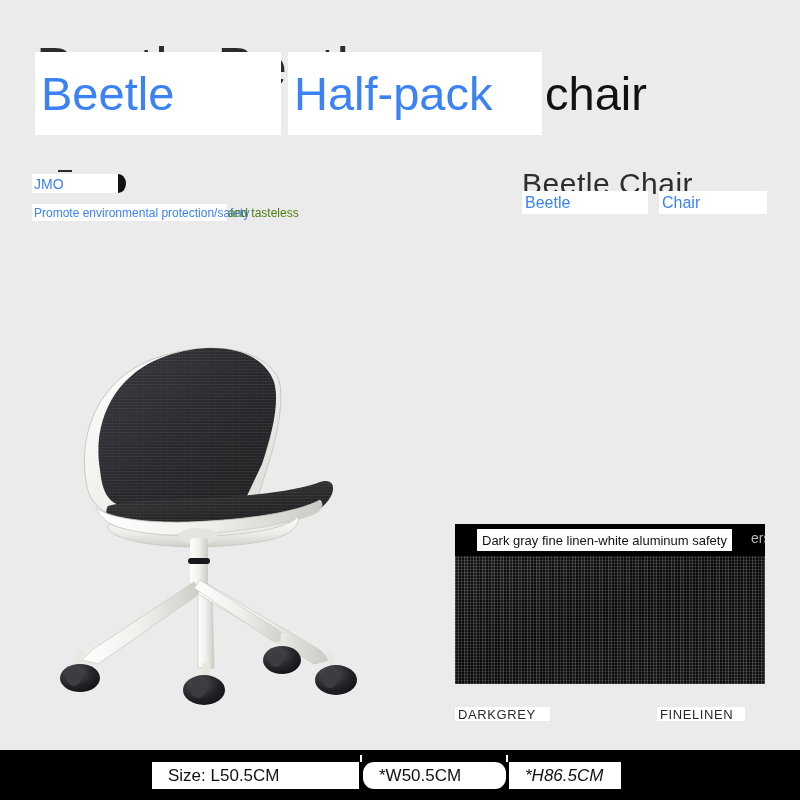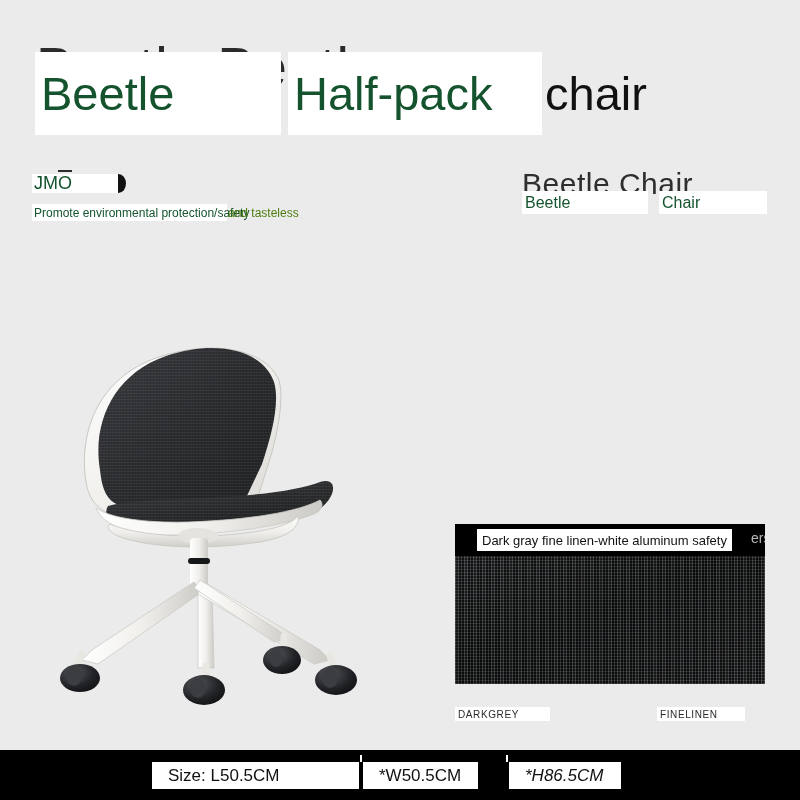--- a/index.html
+++ b/index.html
@@ -63,21 +63,21 @@
     line-height: 36px;
     color: #2e2e2e;
     white-space: nowrap;
     letter-spacing: 0.5px;
   }
 
   
   .wbox {
     position: absolute;
     background: #ffffff;
-    color: #14532d;
+    color: #3b82f6;
     display: flex;
     align-items: center;
     white-space: nowrap;
     overflow: visible;
     text-align: center;
   }
 
   .title-box-1 {
     left: 35px;
     top: 52px;
@@ -107,21 +107,21 @@
     font-size: 47px;
     color: #111111;
     white-space: nowrap;
   }
 
   .brand-box {
     left: 32px;
     top: 174px;
     width: 86px;
     height: 19px;
-    font-size: 18px;
+    font-size: 14px;
     padding-left: 2px;
     box-sizing: border-box;
   }
   
   .brand-paren {
     position: absolute;
     left: 118px;
     top: 174px;
     width: 8px;
     height: 19px;
@@ -244,21 +244,21 @@
     top: 6px;
     font-size: 14px;
     color: #b9b9b9;
     white-space: nowrap;
   }
 
   .cap-box {
     position: absolute;
     background: #ffffff;
     color: #2a2a2a;
-    font-size: 10px;
+    font-size: 13px;
     letter-spacing: .6px;
     display: flex;
     align-items: center;
     height: 14px;
     padding-left: 3px;
     box-sizing: border-box;
     white-space: nowrap;
   }
   .cap-left  { left: 455px; top: 707px; width: 95px; }
   .cap-right { left: 657px; top: 707px; width: 88px; }
@@ -279,21 +279,21 @@
     background: #ffffff;
     color: #111111;
     font-size: 17px;
     display: flex;
     align-items: center;
     padding-left: 16px;
     box-sizing: border-box;
     white-space: nowrap;
   }
   .size-box-1 { left: 152px; width: 207px; }
-  .size-box-2 { left: 363px; width: 115px; }
+  .size-box-2 { left: 363px; width: 143px; border-radius: 11px; }
   .size-box-3 { left: 509px; width: 112px; font-style: italic; }
   .size-tick {
     position: absolute;
     top: 755px;
     width: 2px;
     height: 7px;
     background: #ffffff;
   }
 </style>
 </head>

